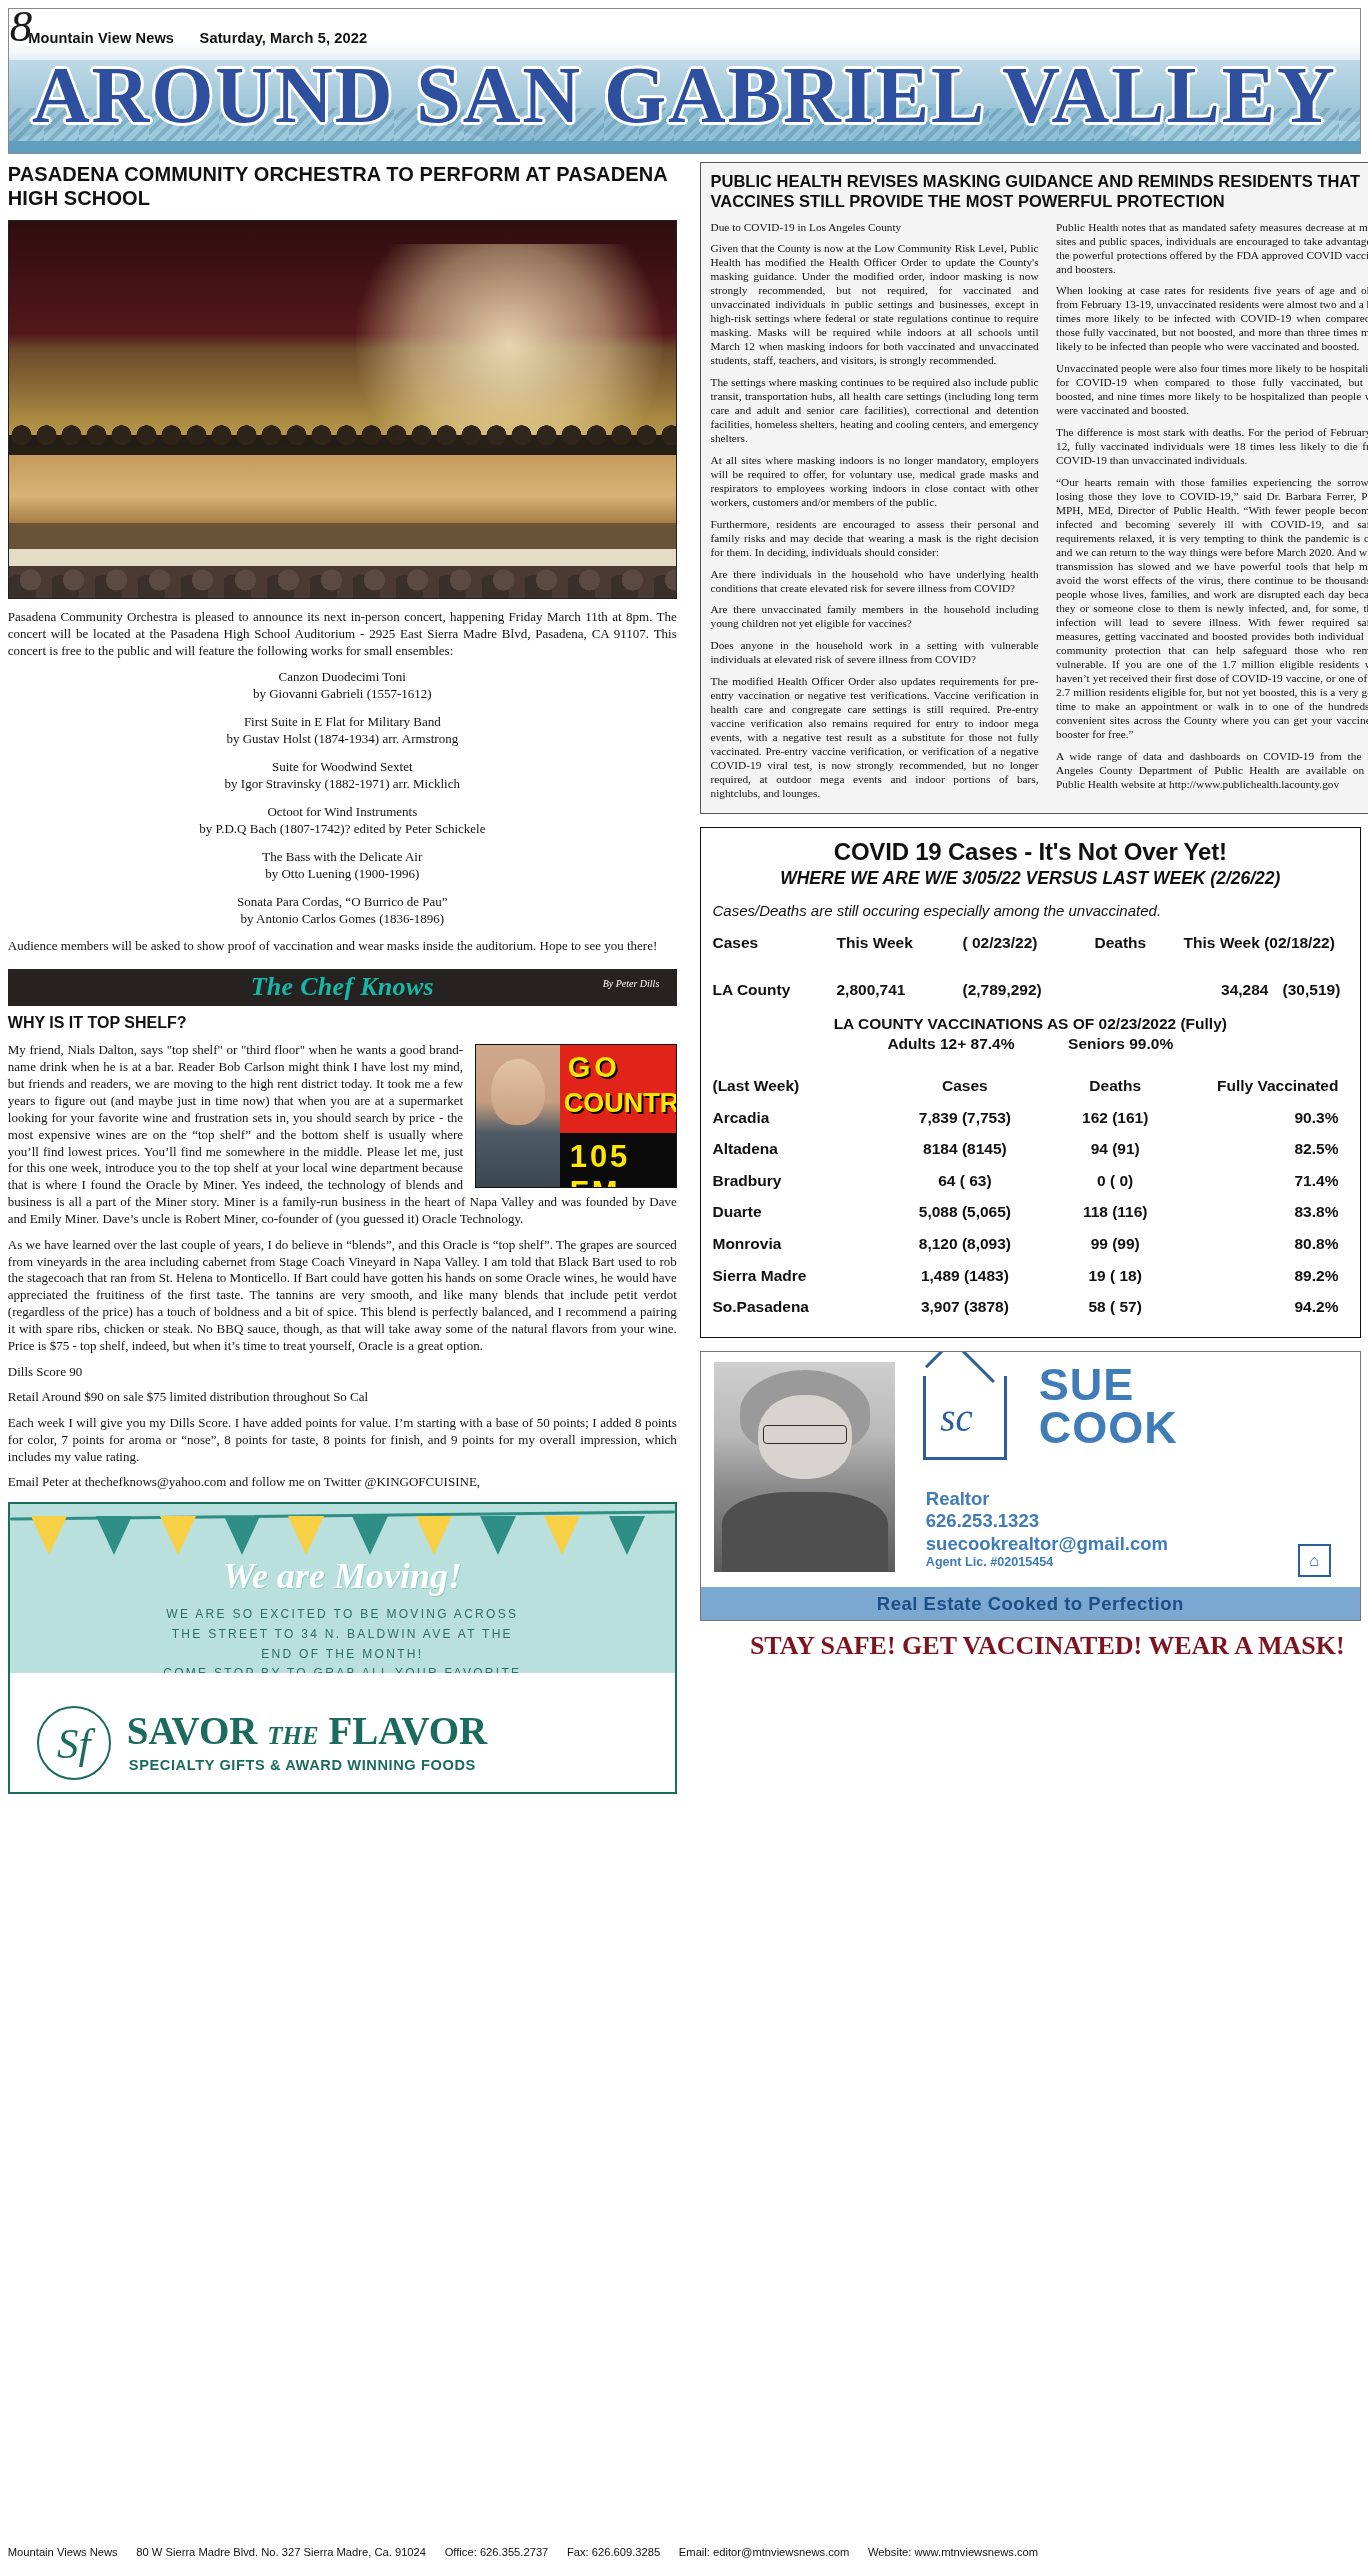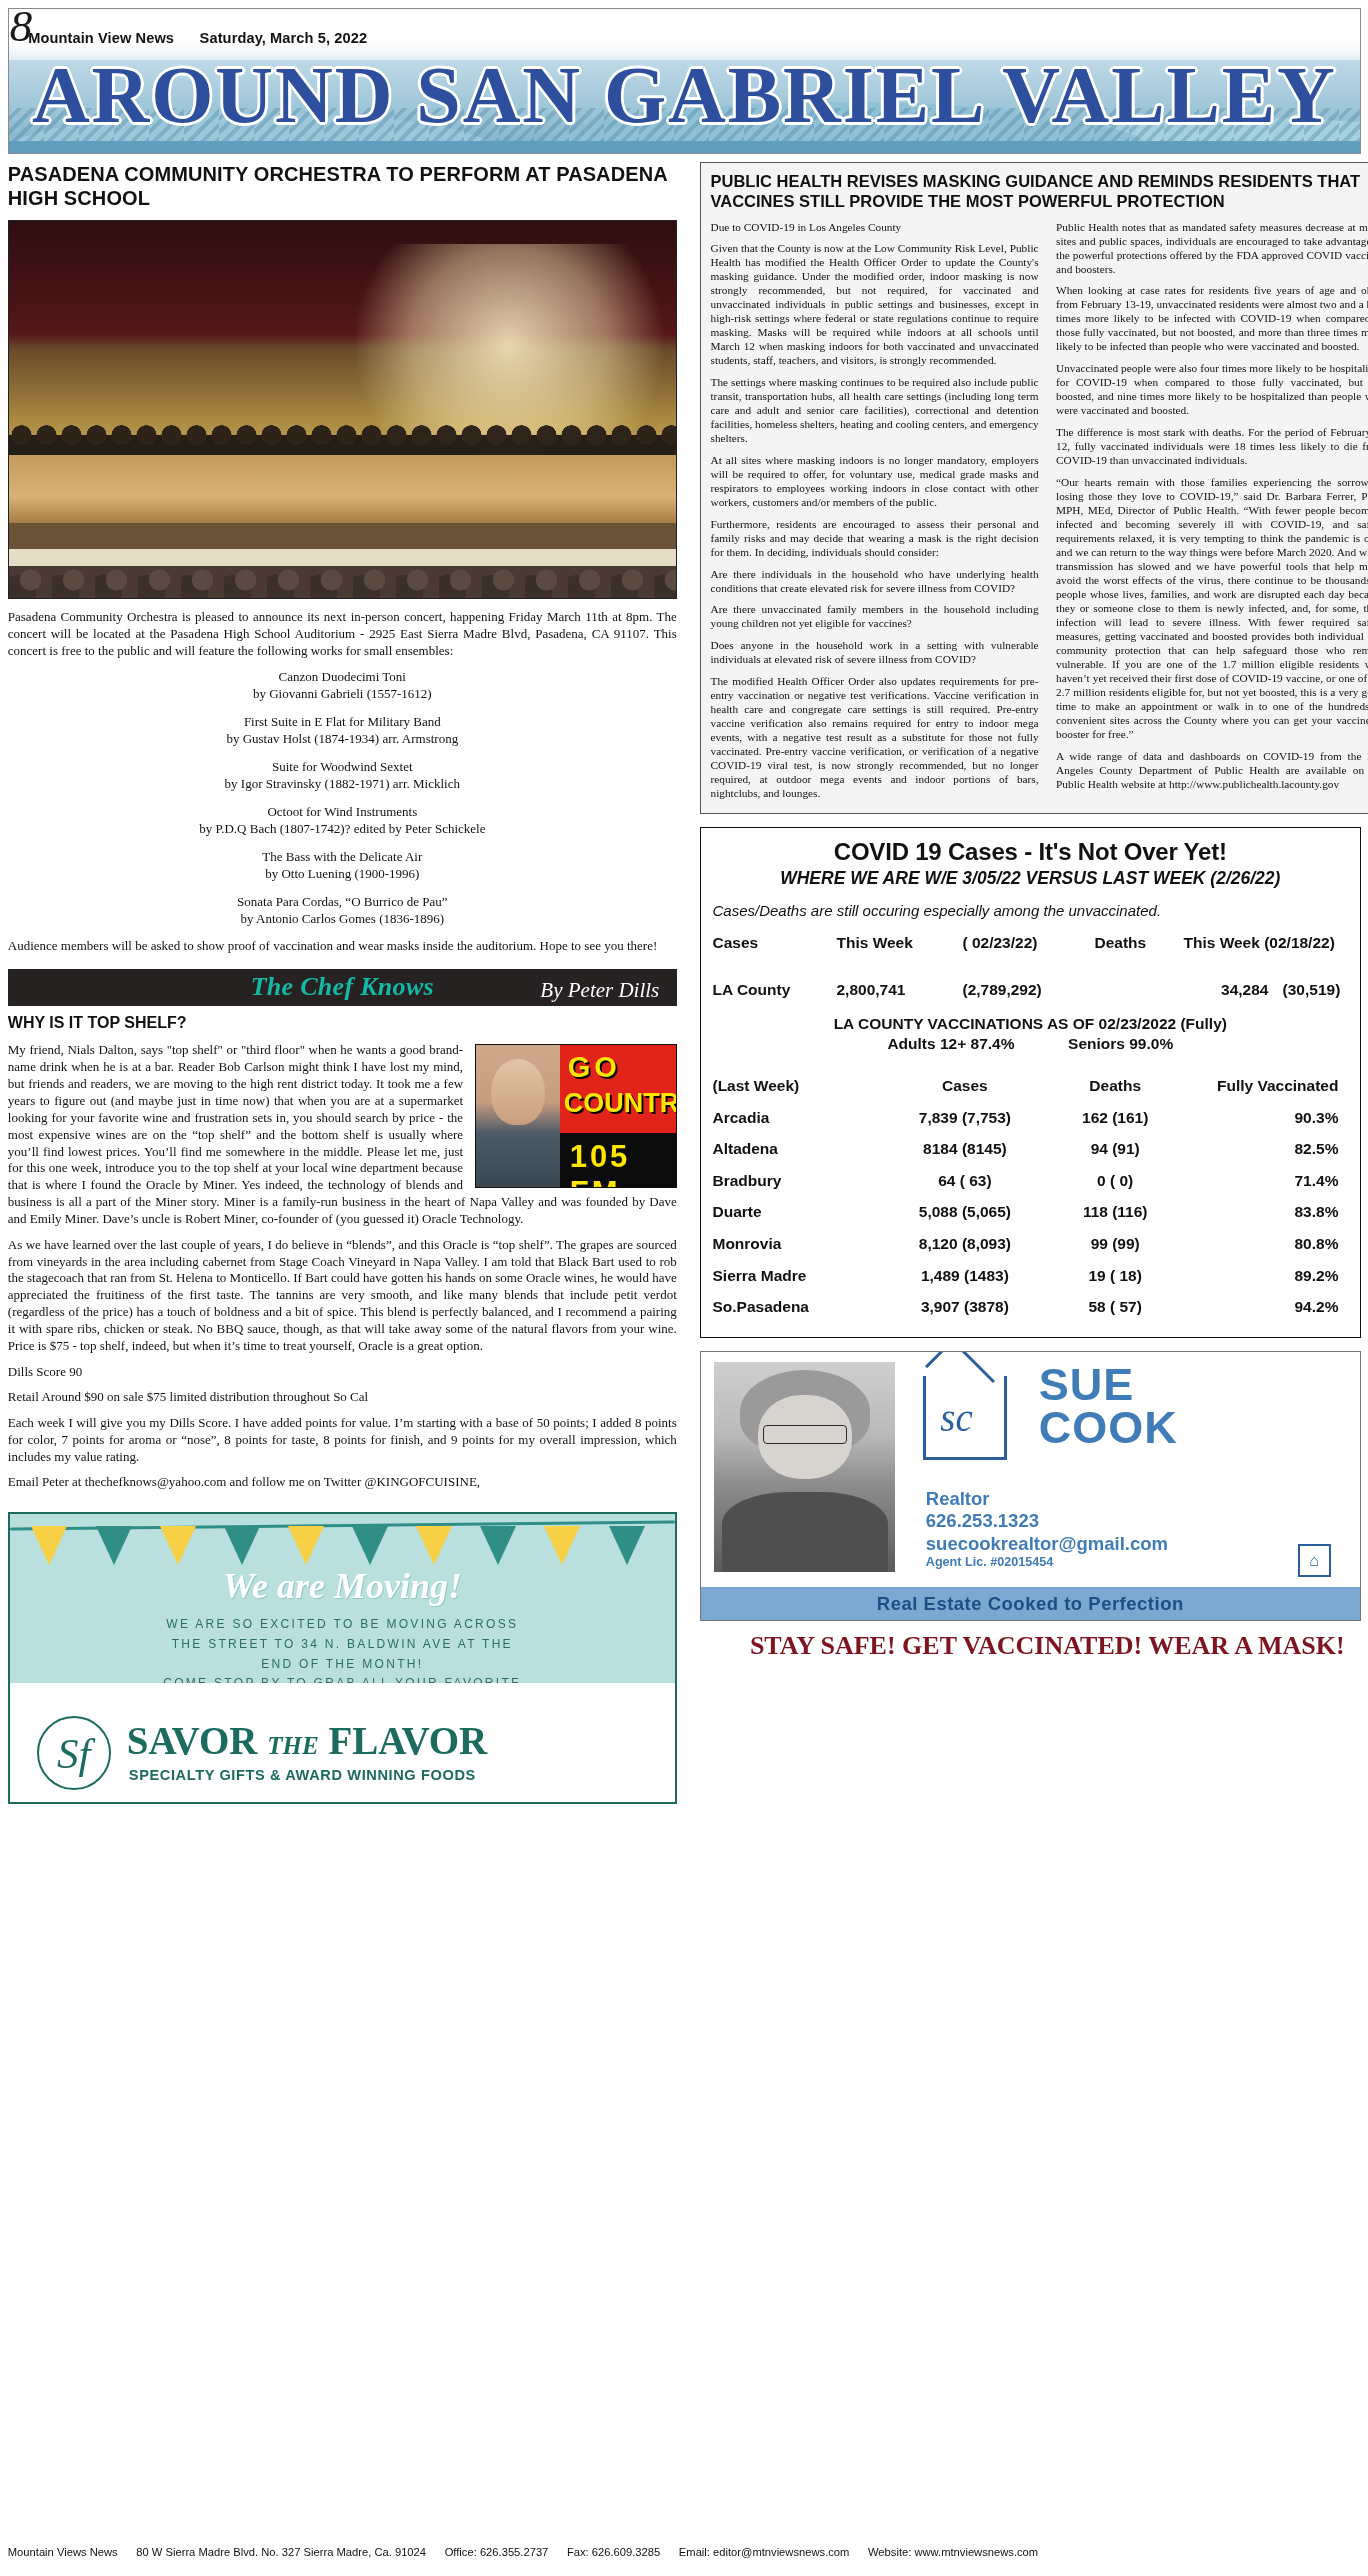--- a/index.html
+++ b/index.html
@@ -144,21 +144,21 @@
     position:relative;
   }
   .chef-banner .chef-title {
     position:absolute; left:0; right:0; top:2.9px; text-align:center;
     font-family:"Liberation Serif", serif; font-weight:bold; font-style:italic;
     font-size:26px; color:#14b8a6; letter-spacing:0.3px;
   }
   .chef-banner .chef-by {
     position:absolute; right:17.5px; top:9.7px;
     font-family:"Liberation Serif", serif; font-style:italic;
-    font-size:21px; color:#fff;
+    font-size:10px; color:#fff;
   }
   .chef-sub {
     font-family:"Liberation Sans", sans-serif; font-weight:bold;
     font-size:16px; color:#111; margin:8.7px 0 6.8px 0;
   }
 
   .chef-wrap { position:relative; }
   .go-country {
     float:right; width:202px; height:144px; margin:1.9px 0 3.9px 11.7px;
     position:relative; overflow:hidden; border:1px solid #111;
@@ -179,21 +179,21 @@
            font-weight:bold; font-size:29px; color:#ffe600; letter-spacing:3.9px;
            text-shadow:1.9px 1.9px 0 #000; }
   .gc-country { position:absolute; left:44%; top:30%; font-family:"Liberation Sans",sans-serif;
            font-weight:bold; font-size:27px; color:#ffe600; letter-spacing:0px;
            text-shadow:1.9px 1.9px 0 #000; }
   .gc-105 { position:absolute; left:47%; top:66%; font-family:"Liberation Sans",sans-serif;
            font-weight:bold; font-size:31px; color:#ffe600; letter-spacing:2.9px; }
 
   
   .savor-ad {
-    margin-top:21px; width:669px; height:292px; position:relative;
+    margin-top:11px; width:669px; height:292px; position:relative;
     background:#ffffff; border:2.9px solid #1b6b5f; overflow:hidden;
   }
   .savor-top { position:absolute; left:0; right:0; top:0; height:190px; background:#b9e0dc; }
   .savor-bunting {
     position:absolute; left:0; right:0; top:0; height:56px;
   }
   .savor-bunting .rope {
     position:absolute; left:0; right:0; top:9.7px; height:2.9px;
     background:#2f8f86; border-radius:1.9px;
     transform:rotate(-.6deg);

